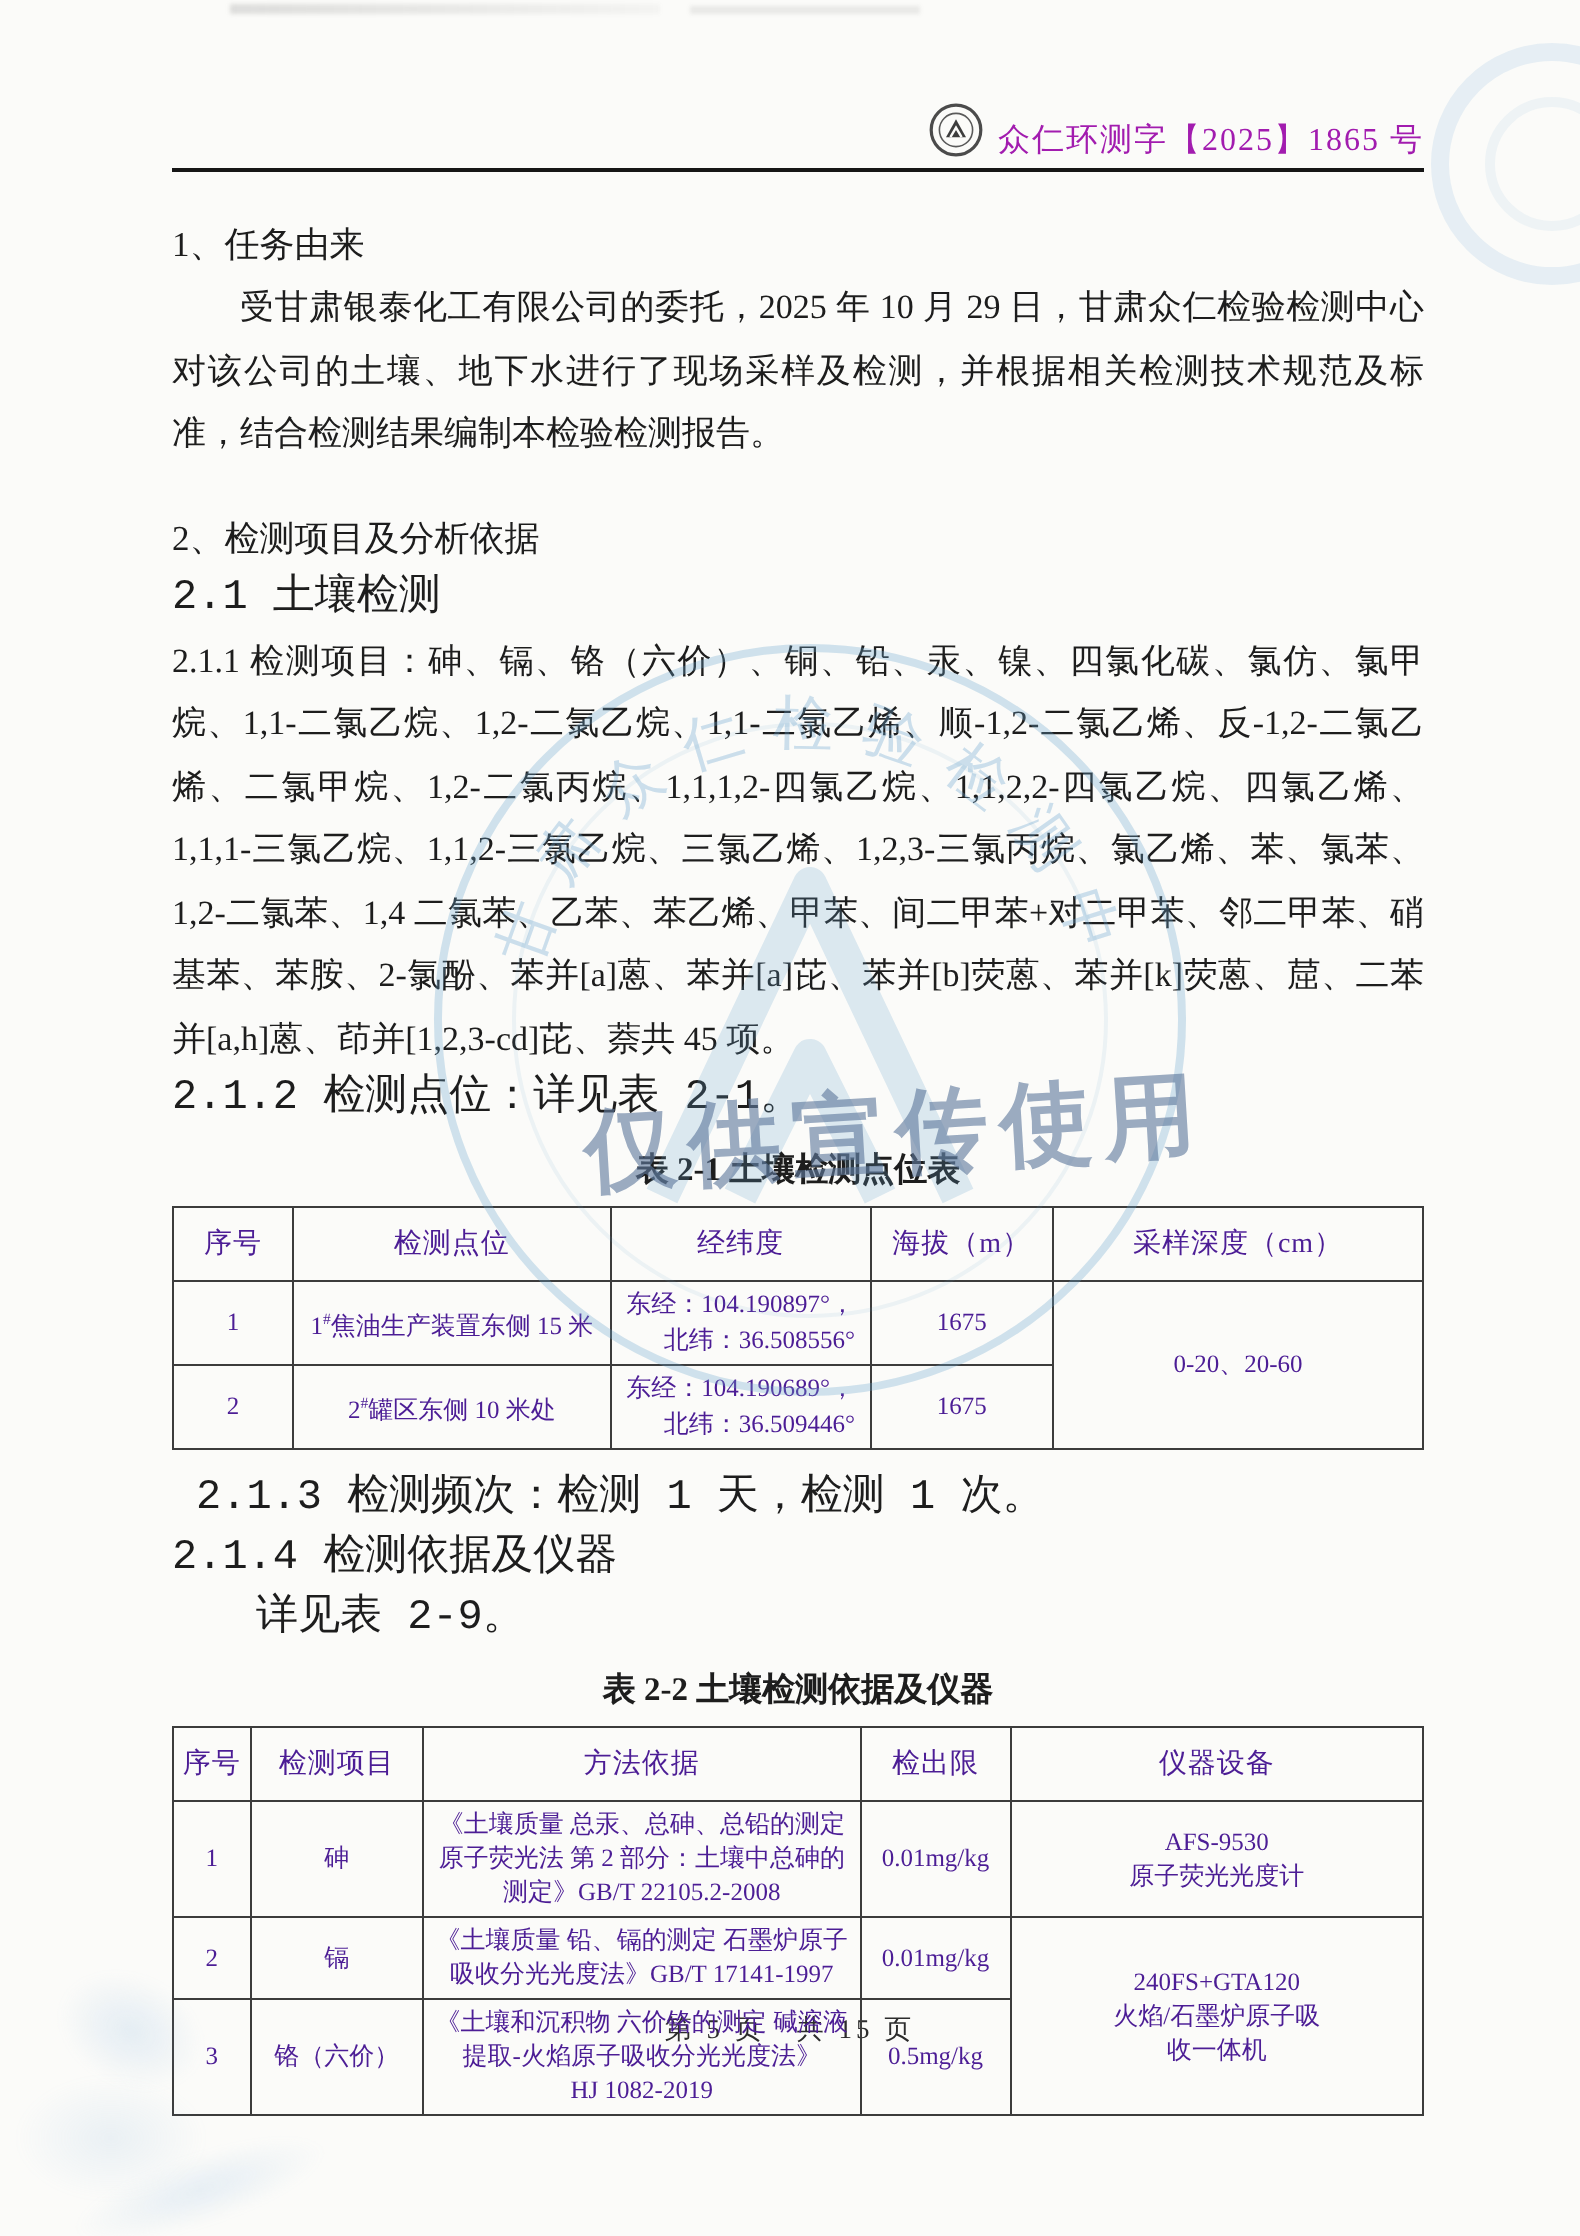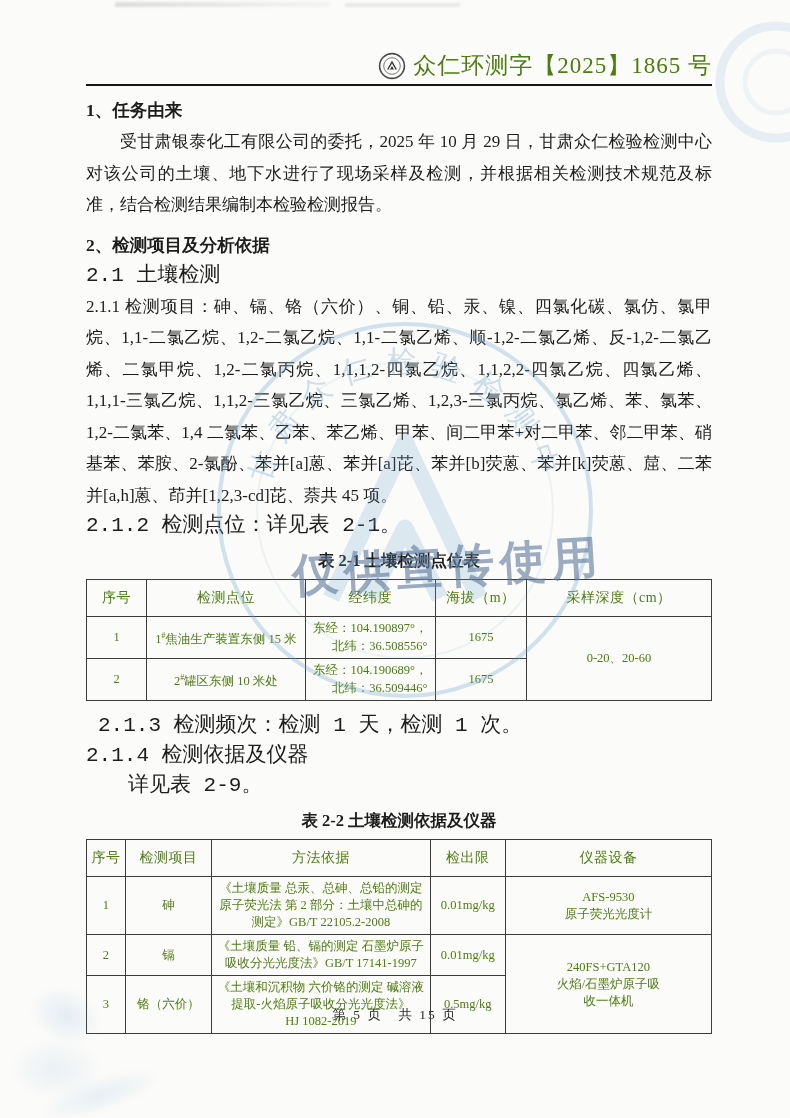--- a/index.html
+++ b/index.html
@@ -9,30 +9,30 @@
     background:#fbfbf9; color:#1d1d1d; overflow:hidden;
     font-family:"Liberation Serif","DejaVu Serif",serif;
     padding:38px 78px 0 86px;
   }
   
   .hdr {
     display:flex; justify-content:flex-end; align-items:flex-end;
     height:48px; border-bottom:2.5px solid #161616; padding-bottom:3px;
   }
   .hdr .logo { display:inline-block; margin-right:7px; position:relative; top:3px; }
-  .hdr .docno { font-size:23px; letter-spacing:1px; color:#4d7c0f; }
-  
-  .h1 { font-size:17.5px; font-weight:bold; line-height:32px; margin-top:8px; }
+  .hdr .docno { font-size:16px; letter-spacing:1px; color:#a21caf; }
+  
+  .h1 { font-size:17.5px; font-weight:normal; line-height:32px; margin-top:20px; }
   .p-body { font-size:17px; line-height:31.5px; text-align:justify; }
   .indent { text-indent:2em; }
   .p-sub { font-size:21px; line-height:30px;font-family:Liberation Mono, monospace; }
   .tbl-title { font-size:16.5px; font-weight:bold; text-align:center; line-height:28px; margin-top:6px; }
   
   table { width:100%; border-collapse:collapse; table-layout:fixed; margin-top:4px; }
-  th,td { border:1.4px solid #3c3c3c; text-align:center; vertical-align:middle; color:#4d7c0f;margin-left:14px; }
+  th,td { border:1.4px solid #3c3c3c; text-align:center; vertical-align:middle; color:#4c1d95;margin-left:14px; }
   th { font-size:14px; font-weight:normal; padding:9px 2px; letter-spacing:0.5px; }
   td { font-size:12.5px; padding:3px 3px; line-height:17.5px; }
   .t1 col.c1{width:9.6%;} .t1 col.c2{width:25.4%;} .t1 col.c3{width:20.8%;}
   .t1 col.c4{width:14.6%;} .t1 col.c5{width:29.6%;}
   .t2 col.c1{width:6.2%;} .t2 col.c2{width:13.8%;} .t2 col.c3{width:35%;}
   .t2 col.c4{width:12%;} .t2 col.c5{width:33%;}
   .coord-block { display:inline-block; text-align:right; white-space:pre-line; }
   .nowrap { white-space:nowrap; }
   .preline { white-space:pre-line; }
   sup { font-size:0.62em; vertical-align:super; }

